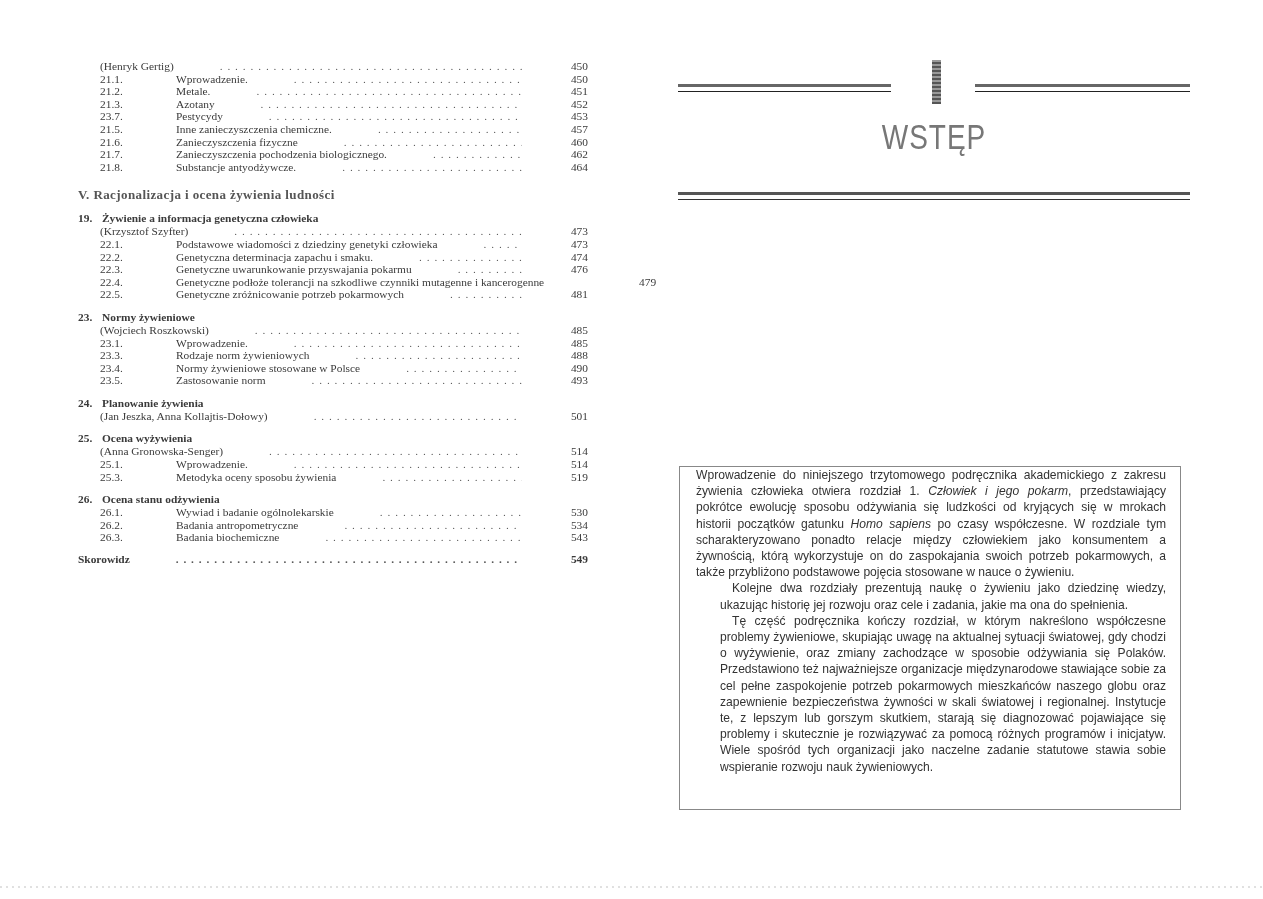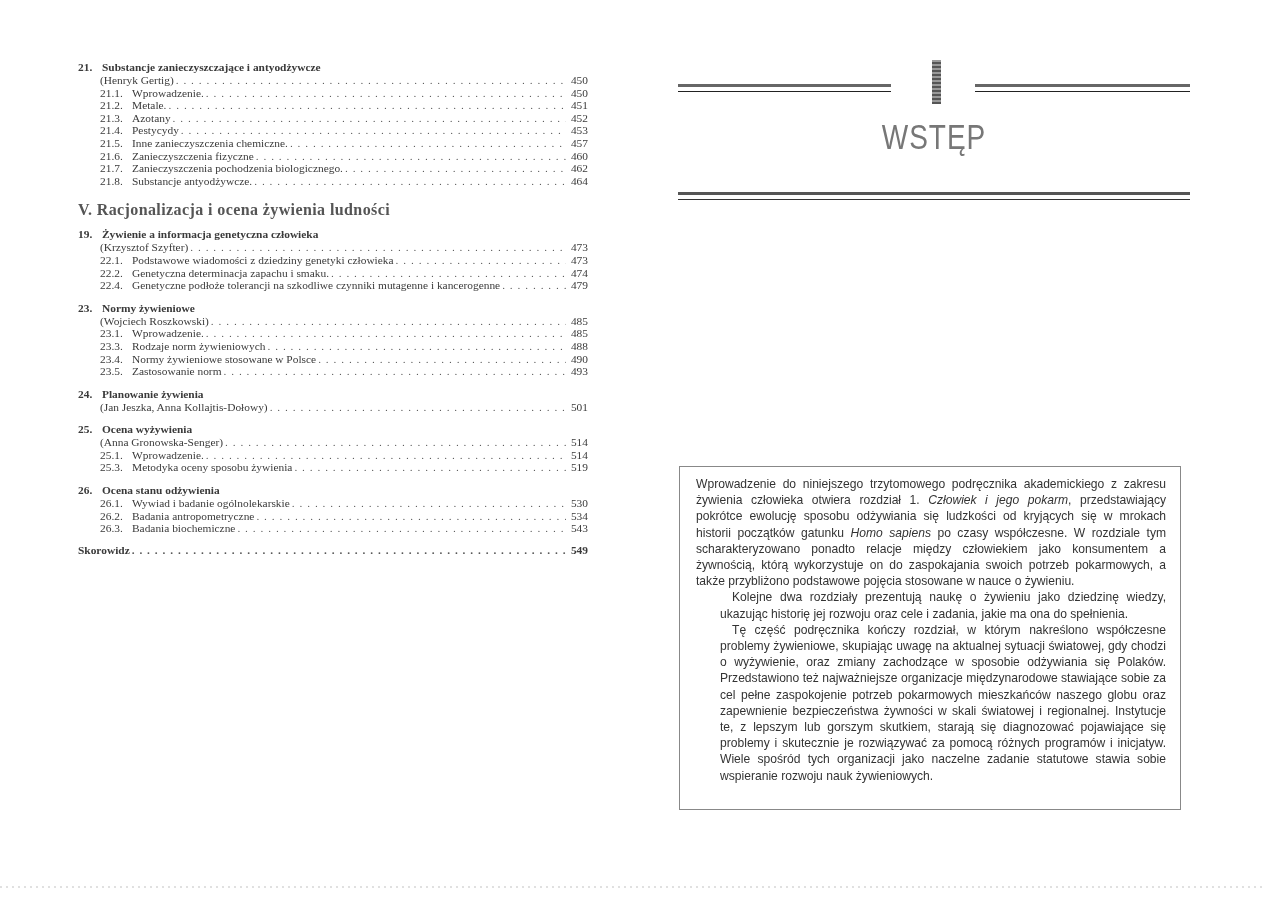--- a/index.html
+++ b/index.html
@@ -1,52 +1,51 @@
 <!DOCTYPE html>
 <html><head>
 <meta charset="utf-8">
 <style>
   html, body { margin:0; padding:0; background:#ffffff; }
   body { width:1263px; height:899px; position:relative; overflow:hidden; color:#2a2a2a; }
   .left-page { position:absolute; left:78px; top:60px; width:510px; font-family:"Liberation Serif", serif; font-size:11.4px; color:#3a3a3a; }
   .chapter { margin-bottom:9px; }
   .ch-title { font-weight:bold; line-height:14px; }
   .ch-title .num { display:inline-block; width:24px; }
-  .row { display:flex; align-items:flex-end; line-height:12.6px; white-space:nowrap; }
+  .row { display:flex; align-items:flex-end; line-height:12.6px; white-space:nowrap;gap:44px; }
   .row.author { padding-left:22px; }
   .row.sub { padding-left:22px; }
   .row .snum { display:inline-block; width:32px; flex:none; }
   .row .txt { flex:none; }
   .row .dots { flex:1; overflow:hidden; margin:0 2px; letter-spacing:3px; color:#555; }
   .row .dots::before { content:". . . . . . . . . . . . . . . . . . . . . . . . . . . . . . . . . . . . . . . . . . . . . . . . . . . . . . . . . . . . . . . . . . . . . . . . . . . . . . . . . . . . . . . . . . . . ."; letter-spacing:0; word-spacing:2px; }
   .row .pg { flex:none; width:20px; text-align:right; }
-  .part-title { font-family:"Liberation Serif", serif; font-size:16px; font-weight:bold; color:#555; letter-spacing:0.4px; margin:14px 0 8px 0; }
+  .part-title { font-family:"Liberation Serif", serif; font-size:13px; font-weight:bold; color:#555; letter-spacing:0.4px; margin:14px 0 8px 0; }
   .index-row { font-weight:bold; }
   .index-row .dots { letter-spacing:4px; }
 
   .right-page { position:absolute; left:678px; top:60px; width:512px; }
   .rule-top { position:absolute; top:24px; height:4px; border-top:3px solid #666; border-bottom:1px solid #222; }
   .rule-top.l { left:0; width:213px; }
   .rule-top.r { left:297px; width:215px; }
   .chapter-mark { position:absolute; left:254px; top:0; width:9px; height:44px; background:repeating-linear-gradient(0deg,#555 0 2px,#999 2px 4px); }
   .chapter-heading { position:absolute; left:0; width:512px; top:62px; text-align:center; font-family:"Liberation Sans", sans-serif; font-size:28px; color:#777; letter-spacing:1px; transform:scaleY(1.25); }
   .rule-bottom { position:absolute; left:0; width:512px; top:132px; height:4px; border-top:3px solid #555; border-bottom:1px solid #333; }
 
-  .intro-box { position:absolute; left:679px; top:466px; width:502px; height:344px; border:1px solid #888; box-sizing:border-box; padding:9px 14px 0 16px; font-family:"Liberation Sans", sans-serif; font-size:12.1px; line-height:16.2px; color:#333; text-align:justify; }
+  .intro-box { position:absolute; left:679px; top:466px; width:502px; height:344px; border:1px solid #888; box-sizing:border-box; padding:0 14px 0 16px; font-family:"Liberation Sans", sans-serif; font-size:12.1px; line-height:16.2px; color:#333; text-align:justify; }
   .intro-box p { margin:0; }
   .intro-box p + p { text-indent:12px;margin-left:24px; }
   .scan-noise { position:absolute; left:0; top:886px; width:1263px; height:2px; background:repeating-linear-gradient(90deg,#ccc 0 2px,transparent 2px 6px); opacity:0.6; }
 </style>
 </head>
 <body>
 
 <div class="left-page">
   <div id="ch21">
       <div class="chapter">
-        <div class="ch-title"><span class="num">21.</span><span>Substancje zanieczyszczające i antyodżywcze</span></div>
         <div class="row author">
           <span class="txt">(Henryk Gertig)</span>
           <span class="dots"></span>
           <span class="pg">450</span>
         </div>
         <div class="row sub">
           <span class="snum">21.1.</span>
           <span class="txt">Wprowadzenie.</span>
           <span class="dots"></span>
           <span class="pg">450</span>
@@ -57,21 +56,21 @@
           <span class="dots"></span>
           <span class="pg">451</span>
         </div>
         <div class="row sub">
           <span class="snum">21.3.</span>
           <span class="txt">Azotany</span>
           <span class="dots"></span>
           <span class="pg">452</span>
         </div>
         <div class="row sub">
-          <span class="snum">21.4.</span>
+          <span class="snum">23.7.</span>
           <span class="txt">Pestycydy</span>
           <span class="dots"></span>
           <span class="pg">453</span>
         </div>
         <div class="row sub">
           <span class="snum">21.5.</span>
           <span class="txt">Inne zanieczyszczenia chemiczne.</span>
           <span class="dots"></span>
           <span class="pg">457</span>
         </div>
@@ -110,24 +109,36 @@
           <span class="dots"></span>
           <span class="pg">473</span>
         </div>
         <div class="row sub">
           <span class="snum">22.2.</span>
           <span class="txt">Genetyczna determinacja zapachu i smaku.</span>
           <span class="dots"></span>
           <span class="pg">474</span>
         </div>
         <div class="row sub">
+          <span class="snum">22.3.</span>
+          <span class="txt">Genetyczne uwarunkowanie przyswajania pokarmu</span>
+          <span class="dots"></span>
+          <span class="pg">476</span>
+        </div>
+        <div class="row sub">
           <span class="snum">22.4.</span>
           <span class="txt">Genetyczne podłoże tolerancji na szkodliwe czynniki mutagenne i kancerogenne</span>
           <span class="dots"></span>
           <span class="pg">479</span>
+        </div>
+        <div class="row sub">
+          <span class="snum">22.5.</span>
+          <span class="txt">Genetyczne zróżnicowanie potrzeb pokarmowych</span>
+          <span class="dots"></span>
+          <span class="pg">481</span>
         </div>
       </div>
       <div class="chapter">
         <div class="ch-title"><span class="num">23.</span><span>Normy żywieniowe</span></div>
         <div class="row author">
           <span class="txt">(Wojciech Roszkowski)</span>
           <span class="dots"></span>
           <span class="pg">485</span>
         </div>
         <div class="row sub">

